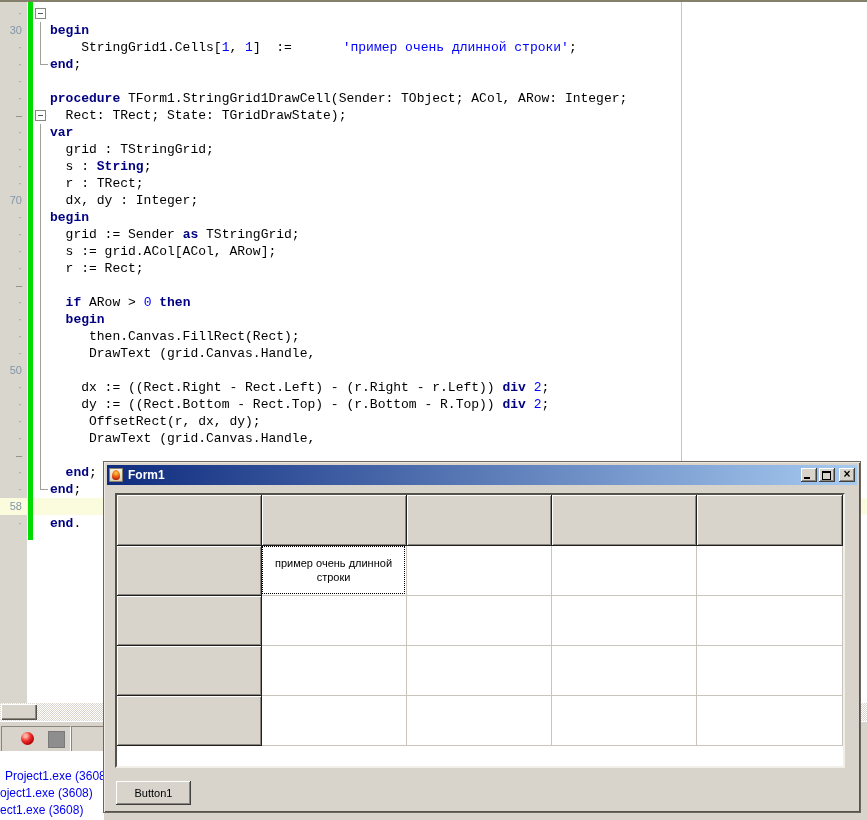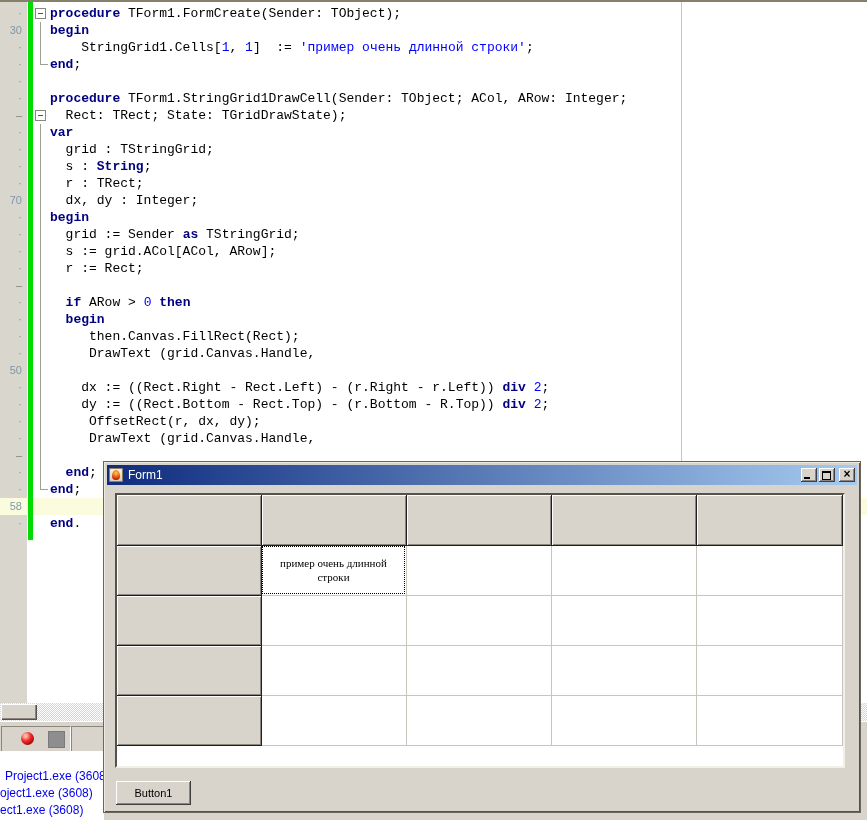--- a/index.html
+++ b/index.html
@@ -16,21 +16,21 @@
   .gmark{position:absolute;left:0;top:0;width:22px;text-align:right;font-size:11px;line-height:17px;}
   .gnum{color:#8296A8;} .gdot{color:#929292;} .gdash{color:#808080;}
   .greenbar{position:absolute;left:28px;top:0;width:5px;height:538px;background:#00DC00;}
   .fbox{position:absolute;left:35px;top:3px;width:9px;height:9px;background:#fff;border:1px solid #8A867E;}
   .fbox::after{content:"";position:absolute;left:2px;right:2px;top:4px;height:1px;background:#555;}
   .fline{position:absolute;left:40px;top:0;width:1px;height:17px;background:#A39F96;}
   .fcorner{position:absolute;left:40px;top:0;width:1px;height:9px;background:#A39F96;}
   .fcorner::after{content:"";position:absolute;left:0;top:8px;width:8px;height:1px;background:#A39F96;}
   .ctext{position:absolute;left:50px;top:0;white-space:pre;
          font-family:"Liberation Mono","DejaVu Sans Mono",monospace;font-size:13px;line-height:17px;}
-  .tk-kw{color:#000080;font-weight:bold;} .tk-num{color:#0000FF;} .tk-str{color:#0000FF;} .tk-pl{color:#000;}
+  .tk-kw{color:#000080;font-weight:bold;} .tk-num{color:#0000FF;} .tk-str{color:#0000FF;margin-left:43px;} .tk-pl{color:#000;}
   
   .dither{background-image:conic-gradient(#fff 25%,#D8D4CC 0 50%,#fff 0 75%,#D8D4CC 0);background-size:2px 2px;}
   .hscroll{position:absolute;left:0;top:703px;width:867px;height:18px;}
   .hthumb{position:absolute;left:1px;top:1px;width:36px;height:16px;background:#D8D4CC;
           box-shadow:inset 1px 1px 0 #fff,inset -1px -1px 0 #55514B,inset -2px -2px 0 #8A867E;}
   .bottombar{position:absolute;left:0;top:721px;width:867px;height:99px;background:#D8D4CC;border-top:1px solid #fff;}
   .sunken{border:1px solid;border-color:#8A867E #FFFFFF #FFFFFF #8A867E;background:#D8D4CC;}
   .sbp1{position:absolute;left:1px;top:4px;width:68px;height:24px;}
   .sbp2{position:absolute;left:71px;top:4px;width:300px;height:24px;}
   .recball{position:absolute;left:19px;top:5px;width:13px;height:13px;border-radius:50%;
@@ -44,56 +44,55 @@
   
   .window{position:absolute;left:104px;top:462px;width:756px;height:350px;background:#D8D4CC;
           box-shadow:0 0 0 1px #6B675F,inset 1px 1px 0 #EEEAE2,inset -1px -1px 0 #55514B;}
   .titlebar{position:absolute;left:3px;top:3px;width:750px;height:20px;
             background:linear-gradient(90deg,#0F2B7E,#A6CAF0);}
   .formicon{position:absolute;left:2px;top:3px;width:14px;height:14px;border-radius:2px;
             background:linear-gradient(180deg,#F7F3E8,#D8CFB4);box-shadow:inset 0 0 0 1px #8A7E5E;}
   .formicon i{position:absolute;left:3px;top:2px;width:8px;height:10px;display:block;
               border-radius:50% 50% 45% 45%/60% 60% 40% 40%;
               background:radial-gradient(circle at 50% 30%,#FFD040,#E04010 60%,#901000);}
-  .ttext{position:absolute;left:21px;top:0;line-height:20px;color:#fff;font-weight:normal;font-size:12px;}
+  .ttext{position:absolute;left:21px;top:0;line-height:20px;color:#fff;font-weight:bold;font-size:12px;}
   .tbtns{position:absolute;right:2px;top:3px;display:flex;}
   .tbtn{position:relative;width:16px;height:14px;background:#D8D4CC;margin-left:2px;
         box-shadow:inset -1px -1px 0 #404040,inset 1px 1px 0 #fff,inset -2px -2px 0 #8A867E;}
   .glyph-min{position:absolute;left:3px;bottom:3px;width:6px;height:2px;background:#000;}
   .glyph-max{position:absolute;left:3px;top:3px;width:7px;height:6px;border:1px solid #000;border-top-width:2px;}
   .glyph-x{position:absolute;left:0;top:0;width:16px;height:14px;text-align:center;
            font-size:12px;line-height:13px;font-weight:bold;color:#000;}
   .sgrid{position:absolute;left:11px;top:31px;width:730px;height:275px;background:#fff;box-sizing:border-box;
          border:2px solid;border-color:#55514B #F2EFE9 #F2EFE9 #55514B;}
   .cell{position:absolute;box-sizing:border-box;background:#fff;
         border-right:1px solid #C9C5BD;border-bottom:1px solid #C9C5BD;}
   .cell.fixed{background:#D8D4CC;border-right:1px solid #1F1F1F;border-bottom:1px solid #1F1F1F;
         box-shadow:inset 1px 1px 0 #FFF,inset -1px -1px 0 #8A867E;}
   .focusrect{position:absolute;left:0;top:0;right:1px;bottom:1px;border:1px dotted #000;
         display:flex;align-items:center;justify-content:center;text-align:center;
-        font-size:11px;line-height:14px;color:#000;padding:0 8px;font-family:Liberation Serif, serif;}
+        font-size:11px;line-height:14px;color:#000;padding:0 8px;}
   .btn1{position:absolute;left:12px;top:319px;width:75px;height:24px;background:#D8D4CC;
         box-shadow:inset -1px -1px 0 #404040,inset 1px 1px 0 #fff,inset -2px -2px 0 #8A867E;
         font-size:11px;text-align:center;line-height:24px;color:#000;}
 </style>
 </head>
 <body>
 
 <div class="screen">
 
   <div class="topline"></div>
 
   <div class="editor">
     <div class="gutter"></div>
     <div class="marginline"></div>
     <div class="lines">
         <div class="cl" style="top: 3px;">
           <span class="gmark gdot">·</span>
           <div class="fbox"></div>
-          <span class="ctext"><span class="tk-kw">procedure</span><span class="tk-pl"> TForm1.FormCreate(Sender: TObject);</span></span>
         </div>
         <div class="cl" style="top: 20px;">
           <span class="gmark gnum">30</span>
           <div class="fline"></div>
           <span class="ctext"><span class="tk-kw">begin</span></span>
         </div>
         <div class="cl" style="top: 37px;">
           <span class="gmark gdot">·</span>
           <div class="fline"></div>
           <span class="ctext"><span class="tk-pl">    StringGrid1.Cells[</span><span class="tk-num">1</span><span class="tk-pl">, </span><span class="tk-num">1</span><span class="tk-pl">]  := </span><span class="tk-str">'пример очень длинной строки'</span><span class="tk-pl">;</span></span>

